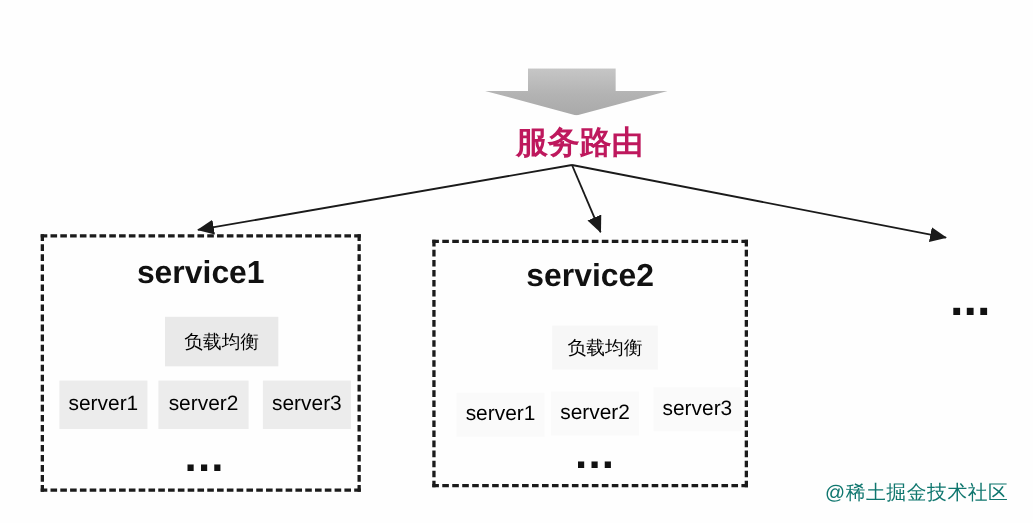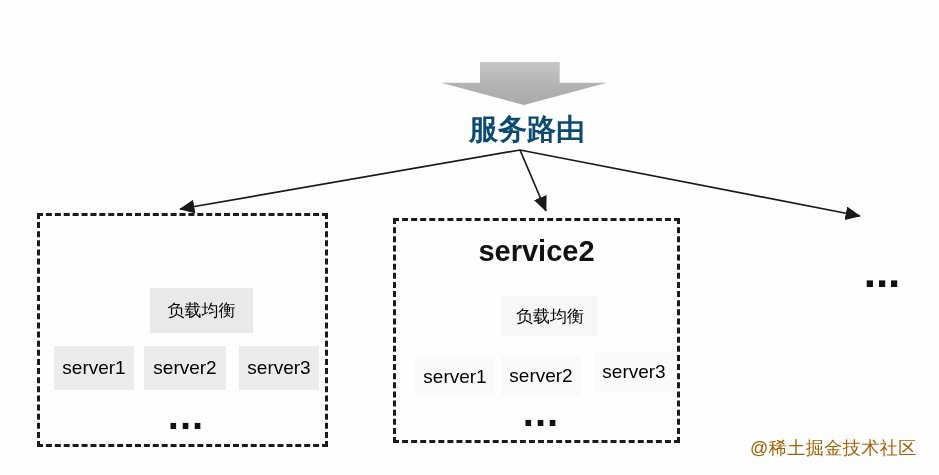--- a/index.html
+++ b/index.html
@@ -26,21 +26,21 @@
   .block-arrow {
     left: 441px; top: 62px; width: 166px; height: 43px;
     background: linear-gradient(180deg, #c6c6c6 0%, #b3b3b3 55%, #a9a9a9 100%);
     clip-path: polygon(23.5% 0, 71.5% 0, 71.5% 48%, 100% 48%, 50% 100%, 0 48%, 23.5% 48%);
   }
 
   
   .router-label {
     left: 392px; top: 110px; width: 270px;
     text-align: center;
-    font-size: 29px; font-weight: 600; color: #0c4a6e;
+    font-size: 29px; font-weight: 600; color: #be185d;
   }
 
   
   .lines { left: 0; top: 0; pointer-events: none; }
 
   
   .service-box {
     border: 3px dashed #1b1b1b;
     box-sizing: border-box;
     background: transparent;
@@ -82,21 +82,21 @@
   .box1 .dots { left: 106px; top: 179px; width: 80px; }
   .box2 .dots { left: 105px; top: 171px; width: 80px; }
   .more-dots {
     left: 842px; top: 250px; width: 80px;
     font-size: 44px; line-height: 44px; letter-spacing: 0px;
     font-weight: 700; color: #111; text-align: center;
   }
 
   .watermark {
     left: 750px; top: 436px; width: 185px;
-    font-size: 18px; color: #a16207;
+    font-size: 18px; color: #0f766e;
     text-align: left; letter-spacing: 0.5px;
   }
 </style>
 </head>
 <body>
 
 <div class="canvas">
 
 
   <div class="abs block-arrow"></div>
@@ -108,20 +108,21 @@
       <marker id="ah" markerWidth="11" markerHeight="9" refX="8.5" refY="4" orient="auto">
         <path d="M0,0 L9,4 L0,8 z" fill="#1a1a1a"></path>
       </marker>
     </defs>
     <line x1="520" y1="150" x2="180" y2="209" stroke="#1a1a1a" stroke-width="1.7" marker-end="url(#ah)"></line>
     <line x1="520" y1="150" x2="546" y2="211" stroke="#1a1a1a" stroke-width="1.7" marker-end="url(#ah)"></line>
     <line x1="520" y1="150" x2="860" y2="216" stroke="#1a1a1a" stroke-width="1.7" marker-end="url(#ah)"></line>
   </svg>
 
   <div class="abs service-box box1">
+    <div class="svc-title">service1</div>
     <div class="chip lb-chip1">负载均衡</div>
     <div class="chip server-chip b1-s1">server1</div>
     <div class="chip server-chip b1-s2">server2</div>
     <div class="chip server-chip b1-s3">server3</div>
     <div class="dots">...</div>
   </div>
 
   <div class="abs service-box box2">
     <div class="svc-title">service2</div>
     <div class="chip lb-chip2">负载均衡</div>

